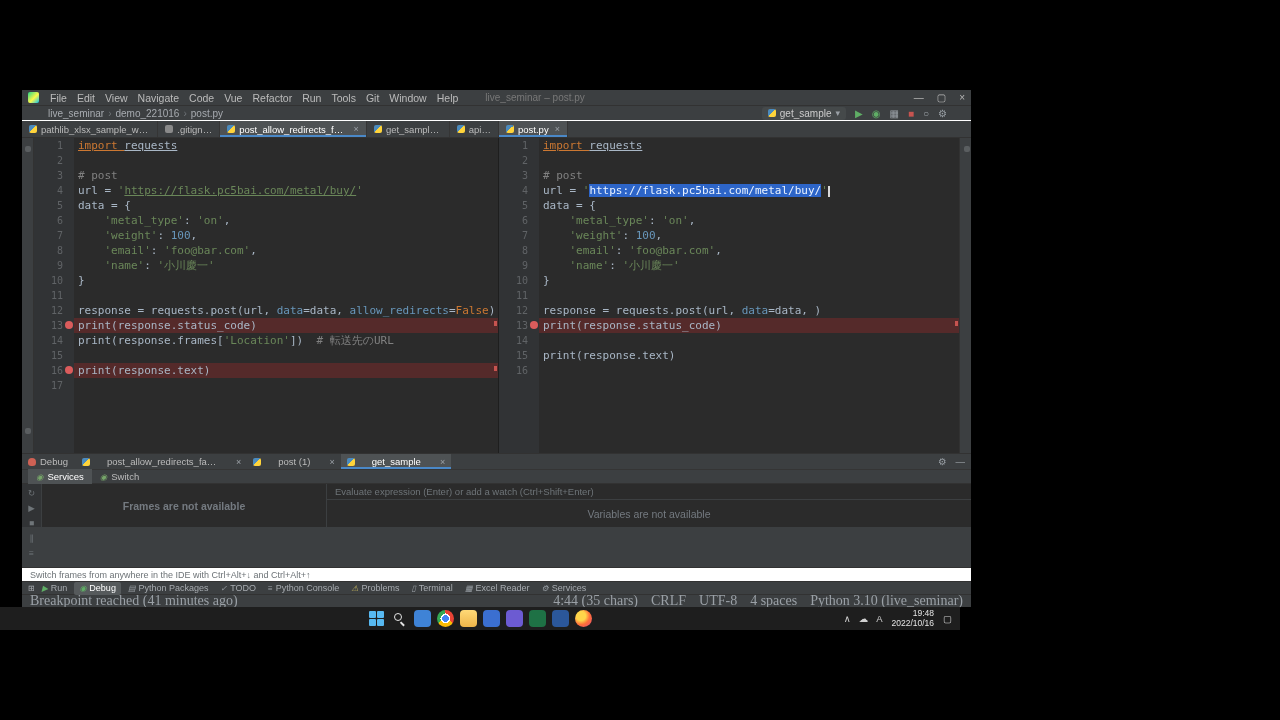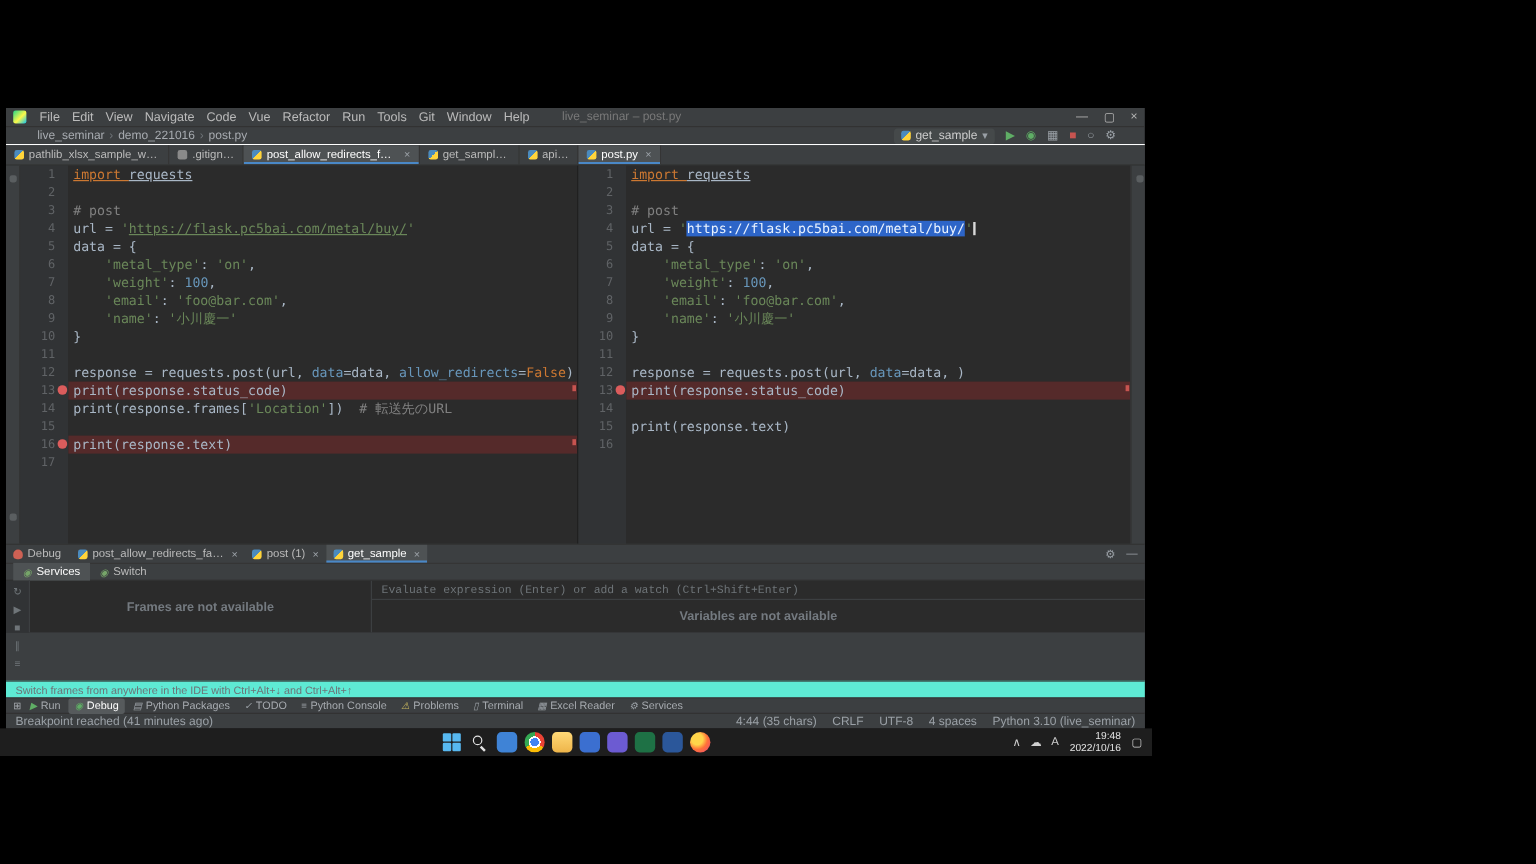--- a/index.html
+++ b/index.html
@@ -4,21 +4,21 @@
 <title>Recreation</title>
 <style>
   html,body{margin:0;padding:0;background:#000;}
   *{box-sizing:border-box;}
   .stage{position:relative;width:1280px;height:720px;background:#000;overflow:hidden;font-family:"Liberation Sans",sans-serif;}
 
   
   .screen{position:absolute;left:0;top:90px;width:960px;height:540px;background:#000;}
 
   
-  .ide{position:absolute;left:5px;top:0;width:949px;height:517px;background:#3c3f41;color:#bbb;}
+  .ide{position:absolute;left:22px;top:0;width:949px;height:517px;background:#3c3f41;color:#bbb;}
   .menubar{height:16px;display:flex;align-items:center;padding:0 6px;position:relative;border-bottom:1px solid #323232;}
   .logo{width:11px;height:11px;border-radius:2px;background:linear-gradient(135deg,#21d789,#fcf84a 55%,#07c3f2);margin-right:6px;}
   .menus{display:flex;}
   .menu-item{padding:0 5px;font-size:10.5px;color:#bbb;}
   .win-title{margin-left:22px;font-size:10px;color:#787878;}
   .win-controls{margin-left:auto;display:flex;gap:13px;font-size:10px;color:#b5b5b5;}
   .wbtn{cursor:default;}
 
   .navbar{height:15px;display:flex;align-items:center;padding:0 24px;font-size:10px;color:#a7abb0;border-bottom:1px solid #ffffff;}
   .crumbs{display:flex;align-items:center;}
@@ -61,44 +61,44 @@
   .tk.sel{background:#2d65c8;color:#eaf3ff;}
   .caret{display:inline-block;width:2px;height:11px;background:#d8d8d8;vertical-align:middle;animation:blink 1s step-end infinite;}
   @keyframes blink{50%{opacity:0;}}
   .etick{position:absolute;right:1px;width:3px;height:5px;background:#c75450;}
 
   
   .debug{height:128px;background:#3c3f41;border-top:1px solid #323232;display:flex;flex-direction:column;}
   .dbg-head{height:15px;display:flex;align-items:center;padding:0 6px;font-size:9.5px;color:#bbb;}
   .dbg-title{display:flex;gap:4px;align-items:center;margin-right:8px;}
   .bug-ic{width:8px;height:8px;border-radius:50% 50% 40% 40%;background:#ce6154;}
-  .dtab{display:flex;align-items:center;gap:4px;padding:0 6px;height:15px;min-width:0;}
+  .dtab{display:flex;align-items:center;gap:17px;padding:0 6px;height:15px;min-width:0;}
   .dtab.active{background:#4e5254;box-shadow:inset 0 -2px 0 #4a88c7;color:#fff;}
   .dtab .tlabel{max-width:110px;}
   .dbg-head-right{margin-left:auto;display:flex;gap:9px;color:#9aa0a6;font-size:9.5px;}
   .dbg-sub{height:15px;display:flex;align-items:center;padding:0 6px;font-size:9.5px;color:#bbb;border-top:1px solid #353535;border-bottom:1px solid #323232;}
   .vtab{display:flex;align-items:center;gap:4px;padding:0 8px;height:15px;}
   .vtab.active{background:#4e5254;color:#fff;}
   .vicon{font-size:8.5px;color:#76a569;}
   .dbg-body{flex:1;display:flex;background:#2b2b2b;min-height:0;}
   .vtool{flex:0 0 20px;background:#313335;border-right:1px solid #3c3f41;display:flex;flex-direction:column;align-items:center;padding-top:4px;gap:5px;color:#6f7579;font-size:8.5px;}
   .frames{flex:0 0 285px;border-right:1px solid #3c3f41;display:flex;align-items:center;justify-content:center;color:#747a80;font-size:10.5px;font-weight:bold;}
   .vars{flex:1;display:flex;flex-direction:column;min-width:0;}
   .evalrow{height:16px;border-bottom:1px solid #3c3f41;display:flex;align-items:center;padding:0 6px;}
-  .evalinput{flex:1;background:transparent;border:0;outline:0;color:#bbb;font-size:9.5px;font-family:Liberation Mono, monospace;}
+  .evalinput{flex:1;background:transparent;border:0;outline:0;color:#bbb;font-size:9.5px;font-family:Liberation Sans, sans-serif;}
   .evalinput::placeholder{color:#6e7478;}
-  .vars-msg{flex:1;display:flex;align-items:center;justify-content:center;color:#747a80;font-size:10.5px;font-weight:bold;}
-  .dbg-hint{height:14px;font-size:9px;color:#6d7377;padding:0 8px;display:flex;align-items:center;background:#5eead4;border-top:1px solid #323232;margin-top:40px;}
+  .vars-msg{flex:1;display:flex;align-items:center;justify-content:center;color:#747a80;font-size:10.5px;}
+  .dbg-hint{height:14px;font-size:9px;color:#6d7377;padding:0 8px;display:flex;align-items:center;background:#ffffff;border-top:1px solid #323232;margin-top:40px;}
 
   
   .toolrow{height:13px;background:#3c3f41;border-top:1px solid #323232;display:flex;align-items:center;padding:0 6px;gap:2px;font-size:9px;color:#a7abb0;}
   .twb{display:flex;align-items:center;gap:3px;padding:0 5px;height:13px;border-radius:2px;}
   .twb.active{background:#565a5c;color:#fff;}
   .twbic{font-size:8px;}
-  .statusbar{height:13px;background:#3c3f41;border-top:1px solid #323232;display:flex;align-items:center;padding:0 8px;font-size:10px;color:#9aa0a6;}
+  .statusbar{height:13px;background:#3c3f41;border-top:1px solid #323232;display:flex;align-items:center;padding:0 8px;font-size:14px;color:#9aa0a6;font-family:Liberation Serif, serif;}
   .sb-right{margin-left:auto;display:flex;gap:13px;align-items:center;}
 
   
   .taskbar{position:absolute;left:0;top:517px;width:960px;height:23px;background:#1e1e1e;display:flex;align-items:center;justify-content:center;gap:6px;}
   .tb-ic{width:17px;height:17px;border-radius:4px;flex:0 0 auto;position:relative;}
   .start{display:grid;grid-template-columns:7px 7px;grid-template-rows:7px 7px;gap:1.5px;place-content:center;background:transparent;}
   .start i{background:#57b8f0;border-radius:1px;}
   .searchic{background:transparent;}
   .searchic .lens{position:absolute;left:3px;top:3px;width:8px;height:8px;border:1.5px solid #e4e4e4;border-radius:50%;}
   .searchic .shandle{position:absolute;right:3px;bottom:3px;width:5px;height:1.5px;background:#e4e4e4;transform:rotate(45deg);}

